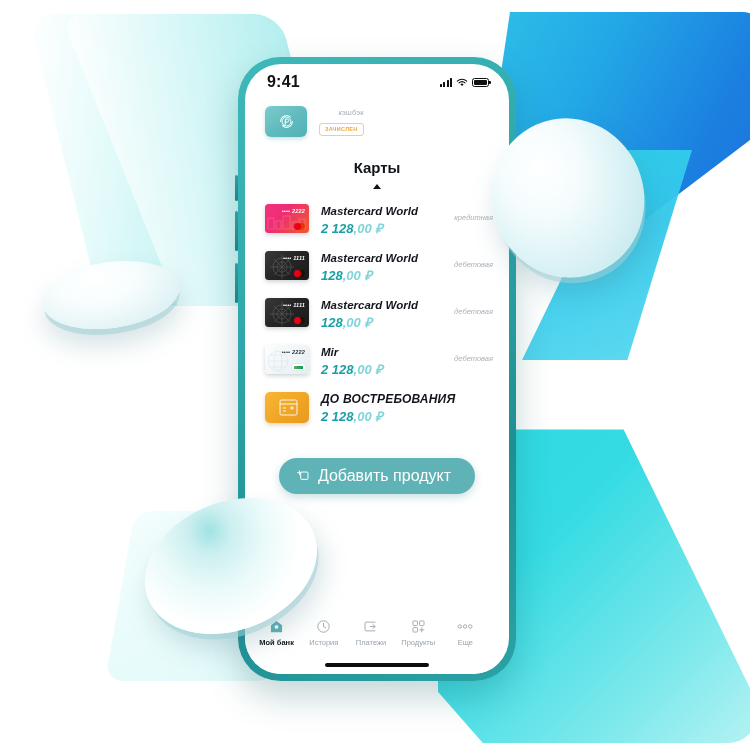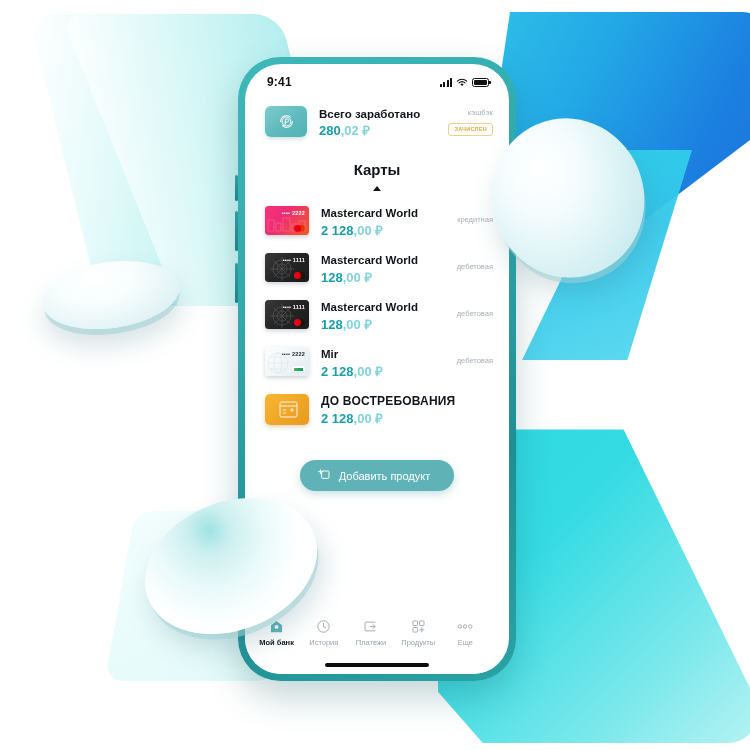--- a/index.html
+++ b/index.html
@@ -139,21 +139,21 @@
     position:absolute; left:-3px; width:3px; border-radius:2px;
     background: linear-gradient(180deg,#2e9fa3,#1d8287);
     z-index:31;
   }
 
   
   .statusbar {
     height: 30px; display:flex; align-items:center; justify-content:space-between;
     padding: 6px 20px 0 22px;
   }
-  .status-time { font-size: 12px; font-weight: 700; color:#111; letter-spacing:.2px; }
+  .status-time { font-size: 16px; font-weight: 700; color:#111; letter-spacing:.2px; }
   .status-icons { display:flex; align-items:center; gap:4px; }
   .sig { display:flex; align-items:flex-end; gap:1.5px; height:9px; }
   .sig i { display:block; width:2px; background:#111; border-radius:.5px; }
   .sig i:nth-child(1){height:3px}.sig i:nth-child(2){height:5px}
   .sig i:nth-child(3){height:7px}.sig i:nth-child(4){height:9px}
   .wifi { width:12px; height:9px; }
   .batt { width:17px; height:9px; border:1.2px solid #111; border-radius:2.5px; position:relative; }
   .batt::after{content:"";position:absolute;right:-3px;top:2.4px;width:1.6px;height:3.6px;background:#111;border-radius:0 1px 1px 0;}
   .batt i{position:absolute;left:1px;top:1px;bottom:1px;right:1px;background:#111;border-radius:1px;}
 
@@ -191,20 +191,21 @@
     padding: 22px 20px 8px 20px;
     flex-direction: column;
   }
   .section-title { font-size:15px; font-weight:700; color:#12161c; letter-spacing:-.1px; }
   .caret { width:0;height:0;border-left:4px solid transparent;border-right:4px solid transparent;border-bottom:5px solid #12161c; margin-top:2px;}
 
   
   .prod-row {
     display:flex; align-items:flex-start; gap:12px;
     padding: 7px 16px 7px 20px;
+    font-style: italic;
   }
   .card-art {
     width:44px; height:29px; border-radius:3.5px; flex:0 0 auto;
     position:relative; overflow:hidden;
     box-shadow: 0 2px 4px rgba(40,60,70,.22);
   }
   .card-num {
     position:absolute; right:4px; top:4px;
     font-size:5.5px; font-weight:700; letter-spacing:.2px; line-height:6px;
   }
@@ -241,21 +242,21 @@
     position:relative;
   }
 
   
   .add-wrap { display:flex; justify-content:center; padding: 14px 0 10px; }
   .add-btn {
     display:flex; align-items:center; gap:8px;
     background:#5fb3b7; color:#fff;
     border:none; border-radius:20px;
     padding: 9px 24px 9px 18px;
-    font-size:11px; font-weight:400;
+    font-size:16px; font-weight:400;
     font-family:"Liberation Sans", sans-serif;
     box-shadow: 0 3px 8px rgba(70,150,155,.3);
     cursor:pointer;
   }
 
   
   .tabbar {
     position:absolute; left:0; right:12px; bottom:0;
     height:62px; background:#fff;
     display:flex; align-items:flex-start; justify-content:space-around;
@@ -316,24 +317,20 @@
 
         <div class="cashback-row">
           <div class="cb-icon">
             <svg viewBox="0 0 24 24" width="19" height="19">
               <circle cx="12" cy="12" r="5.6" fill="none" stroke="#fff" stroke-width="1.2"></circle>
               <path d="M10.6 15.2V8.9h2.3a1.9 1.9 0 0 1 0 3.8h-3.1" fill="none" stroke="#fff" stroke-width="1.2" stroke-linecap="round"></path>
               <path d="M19.4 12a7.4 7.4 0 0 1-12.2 5.6" fill="none" stroke="#fff" stroke-width="1.3" stroke-linecap="round"></path>
               <path d="M4.6 12A7.4 7.4 0 0 1 16.8 6.4" fill="none" stroke="#fff" stroke-width="1.3" stroke-linecap="round"></path>
               <path d="M7.6 14.4 6.9 17.9 10.4 17.2z" fill="#fff"></path>
             </svg>
-          </div>
-          <div class="cb-text">
-            <div class="cb-title">Всего заработано</div>
-            <div class="amount"><span>280</span><span class="dec">,02</span> <span class="cur ruble">₽</span></div>
           </div>
           <div class="cb-right">
             <div class="cb-label">кэшбэк</div>
             <div class="cb-badge">ЗАЧИСЛЕН</div>
           </div>
         </div>
 
         <div class="section-head">
           <span class="section-title">Карты</span>
           <span class="caret"></span>

